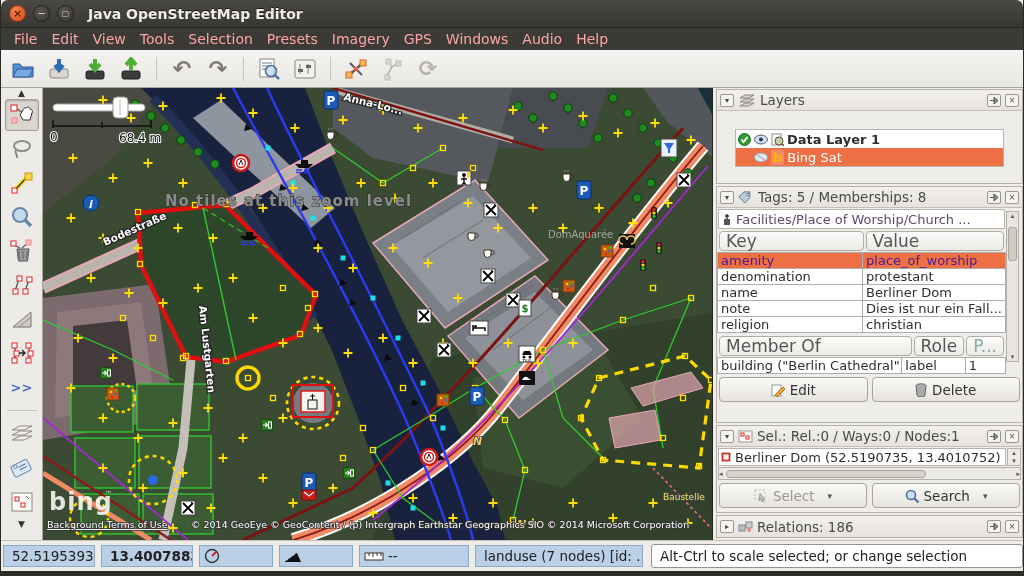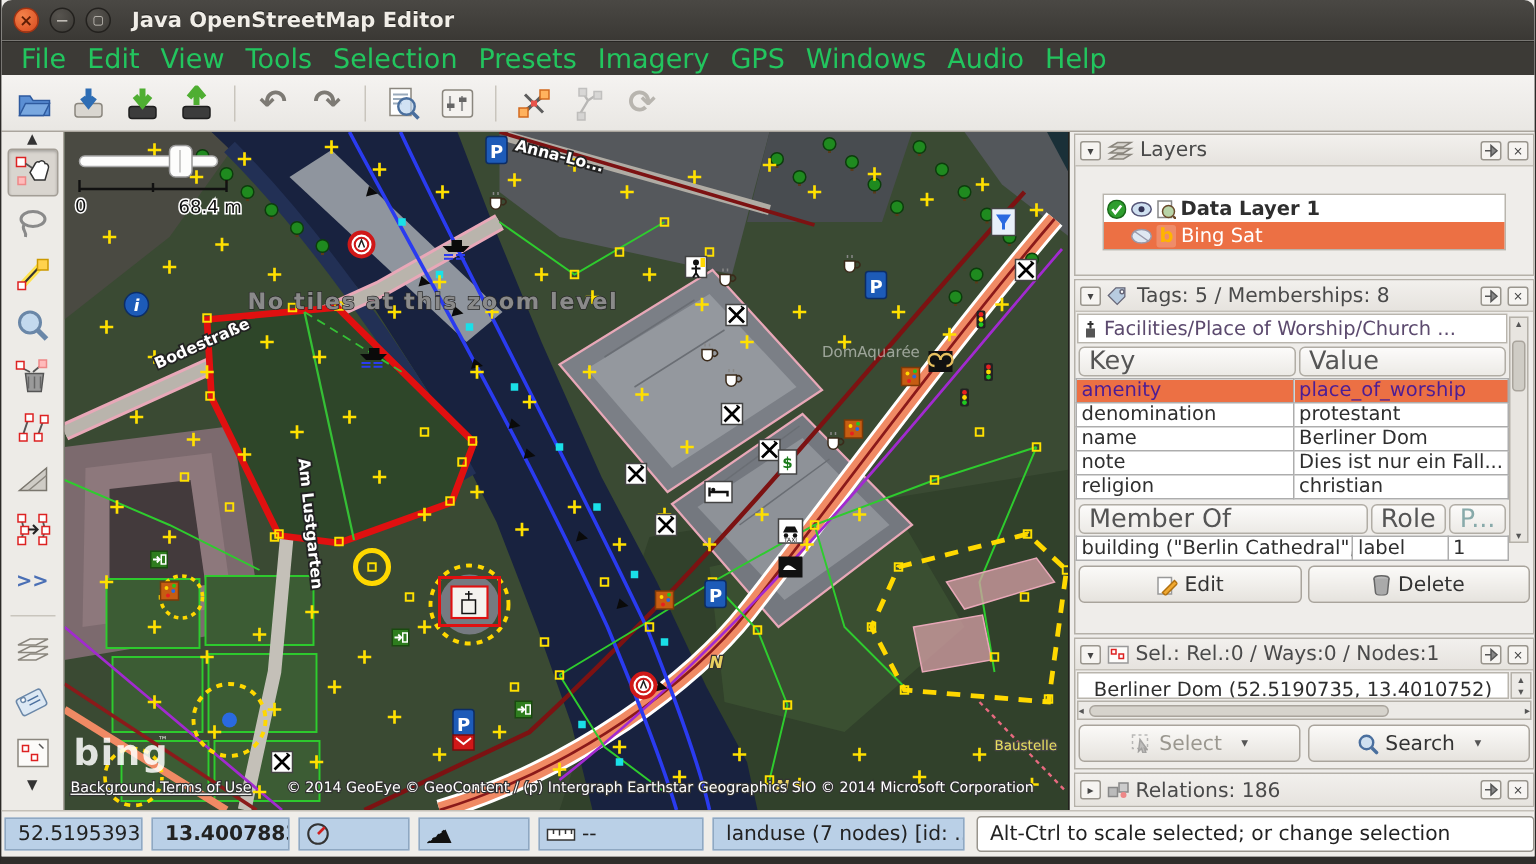--- a/index.html
+++ b/index.html
@@ -14,21 +14,21 @@
   .winbtns{display:flex;gap:7px;margin-left:8px;}
   .wbtn{width:17px;height:17px;border-radius:50%;display:flex;align-items:center;justify-content:center;
     font-size:11px;line-height:1;color:#ddd;}
   .wbtn.close{background:radial-gradient(circle at 35% 30%,#f4824a,#d84a1e);border:1px solid #a33312;color:#5e1d05;font-weight:bold;}
   .wbtn.min,.wbtn.max{background:radial-gradient(circle at 35% 30%,#57544f,#3b3935);border:1px solid #23211e;color:#cfcbc4;}
   .wbtn.max{font-size:8px;}
   .wtitle{color:#f1eee8;font-weight:bold;font-size:14px;margin-left:14px;text-shadow:0 -1px 0 #1d1c1a;}
   
   .menubar{position:absolute;left:0;top:28px;width:100%;height:22px;background:#3c3a36;
     display:flex;align-items:center;padding-left:6px;}
-  .menu-item{color:#22c55e;padding:2px 7px;font-size:18px;}
+  .menu-item{color:#fca5a5;padding:2px 7px;font-size:14px;}
   
   .toolbar{position:absolute;left:0;top:50px;width:100%;height:38px;
     background:linear-gradient(#f5f3f1,#e9e7e3);border-bottom:1px solid #aaa59d;
     display:flex;align-items:center;padding-left:6px;gap:4px;}
   .tbtn{width:32px;height:30px;display:flex;align-items:center;justify-content:center;border-radius:3px;}
   .tsep{width:1px;height:24px;background:#c9c5bd;margin:0 5px;}
   .glyph{font-size:22px;color:#7d7a74;font-weight:bold;line-height:1;}
   .glyph.dis{color:#b8b5af;}
   
   .main{position:absolute;left:0;top:88px;width:1024px;height:452px;}
@@ -63,21 +63,21 @@
           height:20px;display:flex;align-items:center;padding:0 6px;color:#555;font-size:17px;}
   .preset-row{background:#fff;border:1px solid #b9b5ad;margin:1px;height:20px;display:flex;align-items:center;
               gap:4px;padding:0 3px;color:#5c4a6e;font-size:13px;white-space:nowrap;overflow:hidden;}
   .pbtns{display:flex;gap:4px;padding:3px 2px;}
   .pbtn{flex:1;height:25px;border:1px solid #a9a49c;border-radius:4px;background:linear-gradient(#fbfaf8,#e6e3de);
         display:flex;align-items:center;justify-content:center;gap:5px;font-size:13.5px;color:#333;}
   .vscroll{position:absolute;right:3px;top:24px;width:13px;bottom:60px;border:1px solid #b5b1a9;background:#e8e5e0;
            display:flex;flex-direction:column;align-items:center;font-size:7px;color:#555;justify-content:space-between;}
   .vthumb{width:9px;height:34px;background:#cfccc5;border:1px solid #a9a49c;border-radius:3px;}
   .selitem{background:#fff;border:1px solid #b9b5ad;margin:1px;height:18px;display:flex;align-items:center;gap:4px;
-           padding:0 2px;font-size:13px;white-space:nowrap;overflow:hidden;flex-direction:column;}
+           padding:0 2px;font-size:13px;white-space:nowrap;overflow:hidden;}
   .hscroll{height:13px;margin:0 1px;border:1px solid #b5b1a9;background:#eceae6;display:flex;align-items:center;
            font-size:7px;color:#555;}
   .hthumb{height:8px;flex:0 0 200px;background:#d6d3cc;border:1px solid #a9a49c;border-radius:4px;margin-left:3px;}
   .twobtns{display:flex;gap:5px;padding:3px 2px;}
   .twobtns .pbtn .caret{font-size:9px;color:#555;margin-left:8px;}
   .dis-label{color:#9a978f;}
   
   .statusbar{position:absolute;left:0;top:540px;width:1024px;height:31px;background:#efede9;border-top:1px solid #c4c0b8;
              display:flex;align-items:center;padding:0 2px;gap:6px;}
   .sseg{height:22px;background:#bad0e7;border:1px solid #8fa8c2;display:flex;align-items:center;gap:4px;

